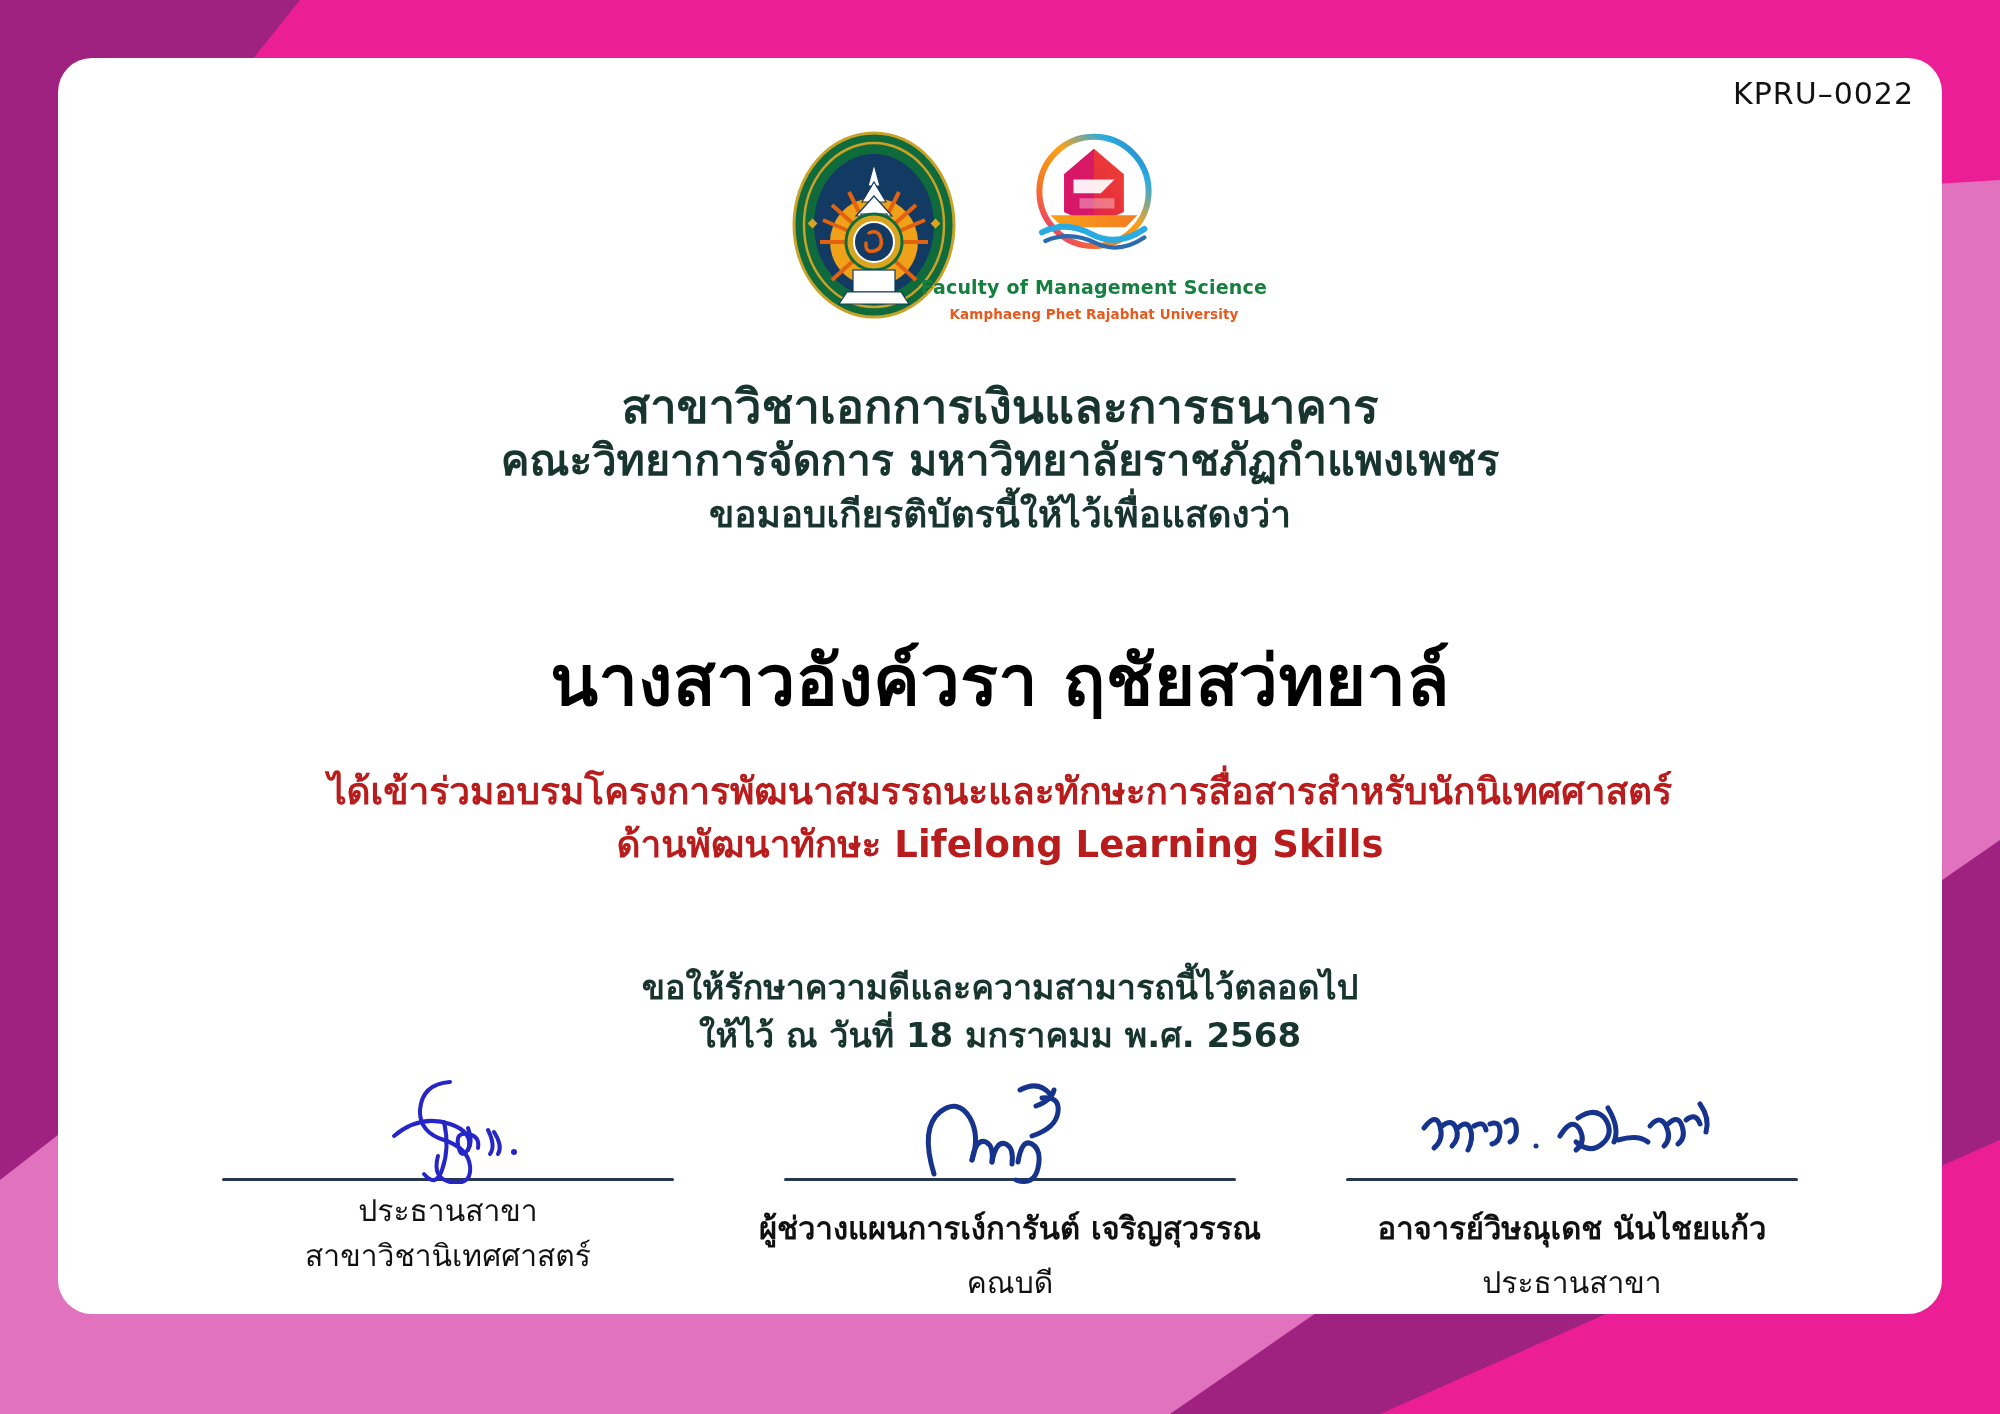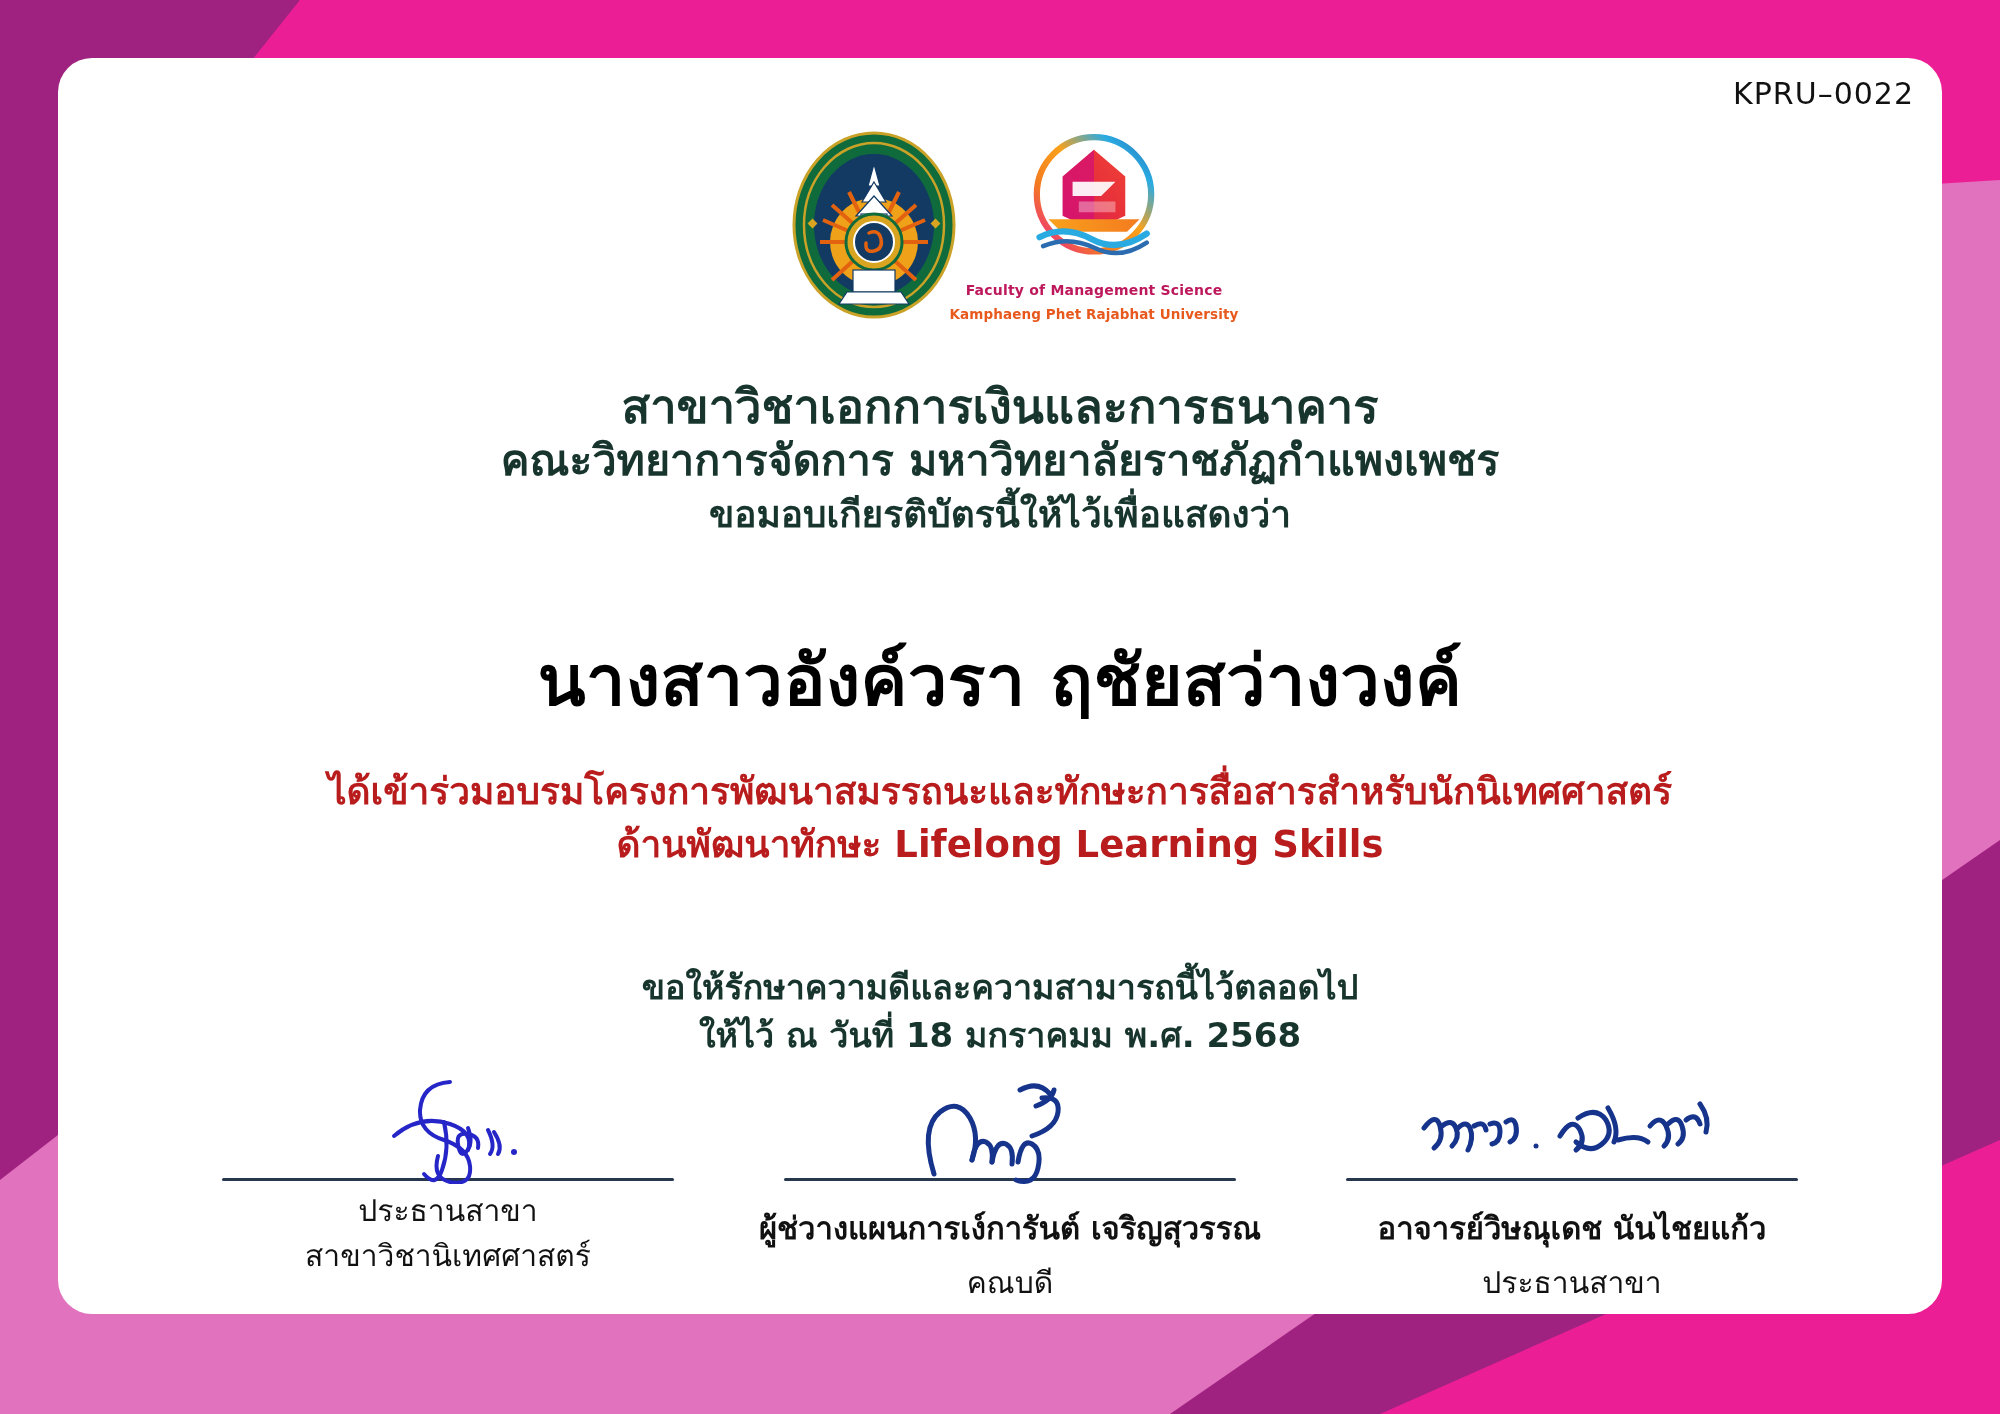--- a/index.html
+++ b/index.html
@@ -35,21 +35,21 @@
 
   
   .logos{
     position:absolute;left:0;right:0;top:72px;
     display:flex;justify-content:center;align-items:flex-start;gap:22px;
   }
   .logo-kpru{width:166px;height:190px;}
   .logo-fms{width:230px;height:192px;display:flex;flex-direction:column;align-items:center;}
   .fms-mark{width:174px;height:150px;}
   .fms-cap1{
-    font-size:14px;font-weight:bold;color:#be185d;
+    font-size:19px;font-weight:bold;color:#15803d;
     margin-top:18px;letter-spacing:.2px;white-space:nowrap;
   }
   .fms-cap2{
     font-size:13.5px;font-weight:bold;color:#e8591e;
     margin-top:8px;letter-spacing:.1px;white-space:nowrap;
   }
 
   
   .heading{
     position:absolute;left:0;right:0;top:322px;text-align:center;
@@ -206,21 +206,21 @@
   </div>
 
   <div class="serial">KPRU–0022</div>
 
   <div class="heading">
     <div class="h-line1">สาขาวิชาเอกการเงินและการธนาคาร</div>
     <div class="h-line2">คณะวิทยาการจัดการ มหาวิทยาลัยราชภัฏกำแพงเพชร</div>
     <div class="h-line3">ขอมอบเกียรติบัตรนี้ให้ไว้เพื่อแสดงว่า</div>
   </div>
 
-  <div class="recipient">นางสาวอังค์วรา ฤชัยสว่างวงค์</div>
+  <div class="recipient">นางสาวอังค์วรา ฤชัยสว่ทยาล์</div>
 
   <div class="body-block">
     <div class="b-line">ได้เข้าร่วมอบรมโครงการพัฒนาสมรรถนะและทักษะการสื่อสารสำหรับนักนิเทศศาสตร์</div>
     <div class="b-line">ด้านพัฒนาทักษะ Lifelong Learning Skills</div>
   </div>
 
   <div class="closing">
     <div class="c-line">ขอให้รักษาความดีและความสามารถนี้ไว้ตลอดไป</div>
     <div class="c-line">ให้ไว้ ณ วันที่ 18 มกราคมม พ.ศ. 2568</div>
   </div>

